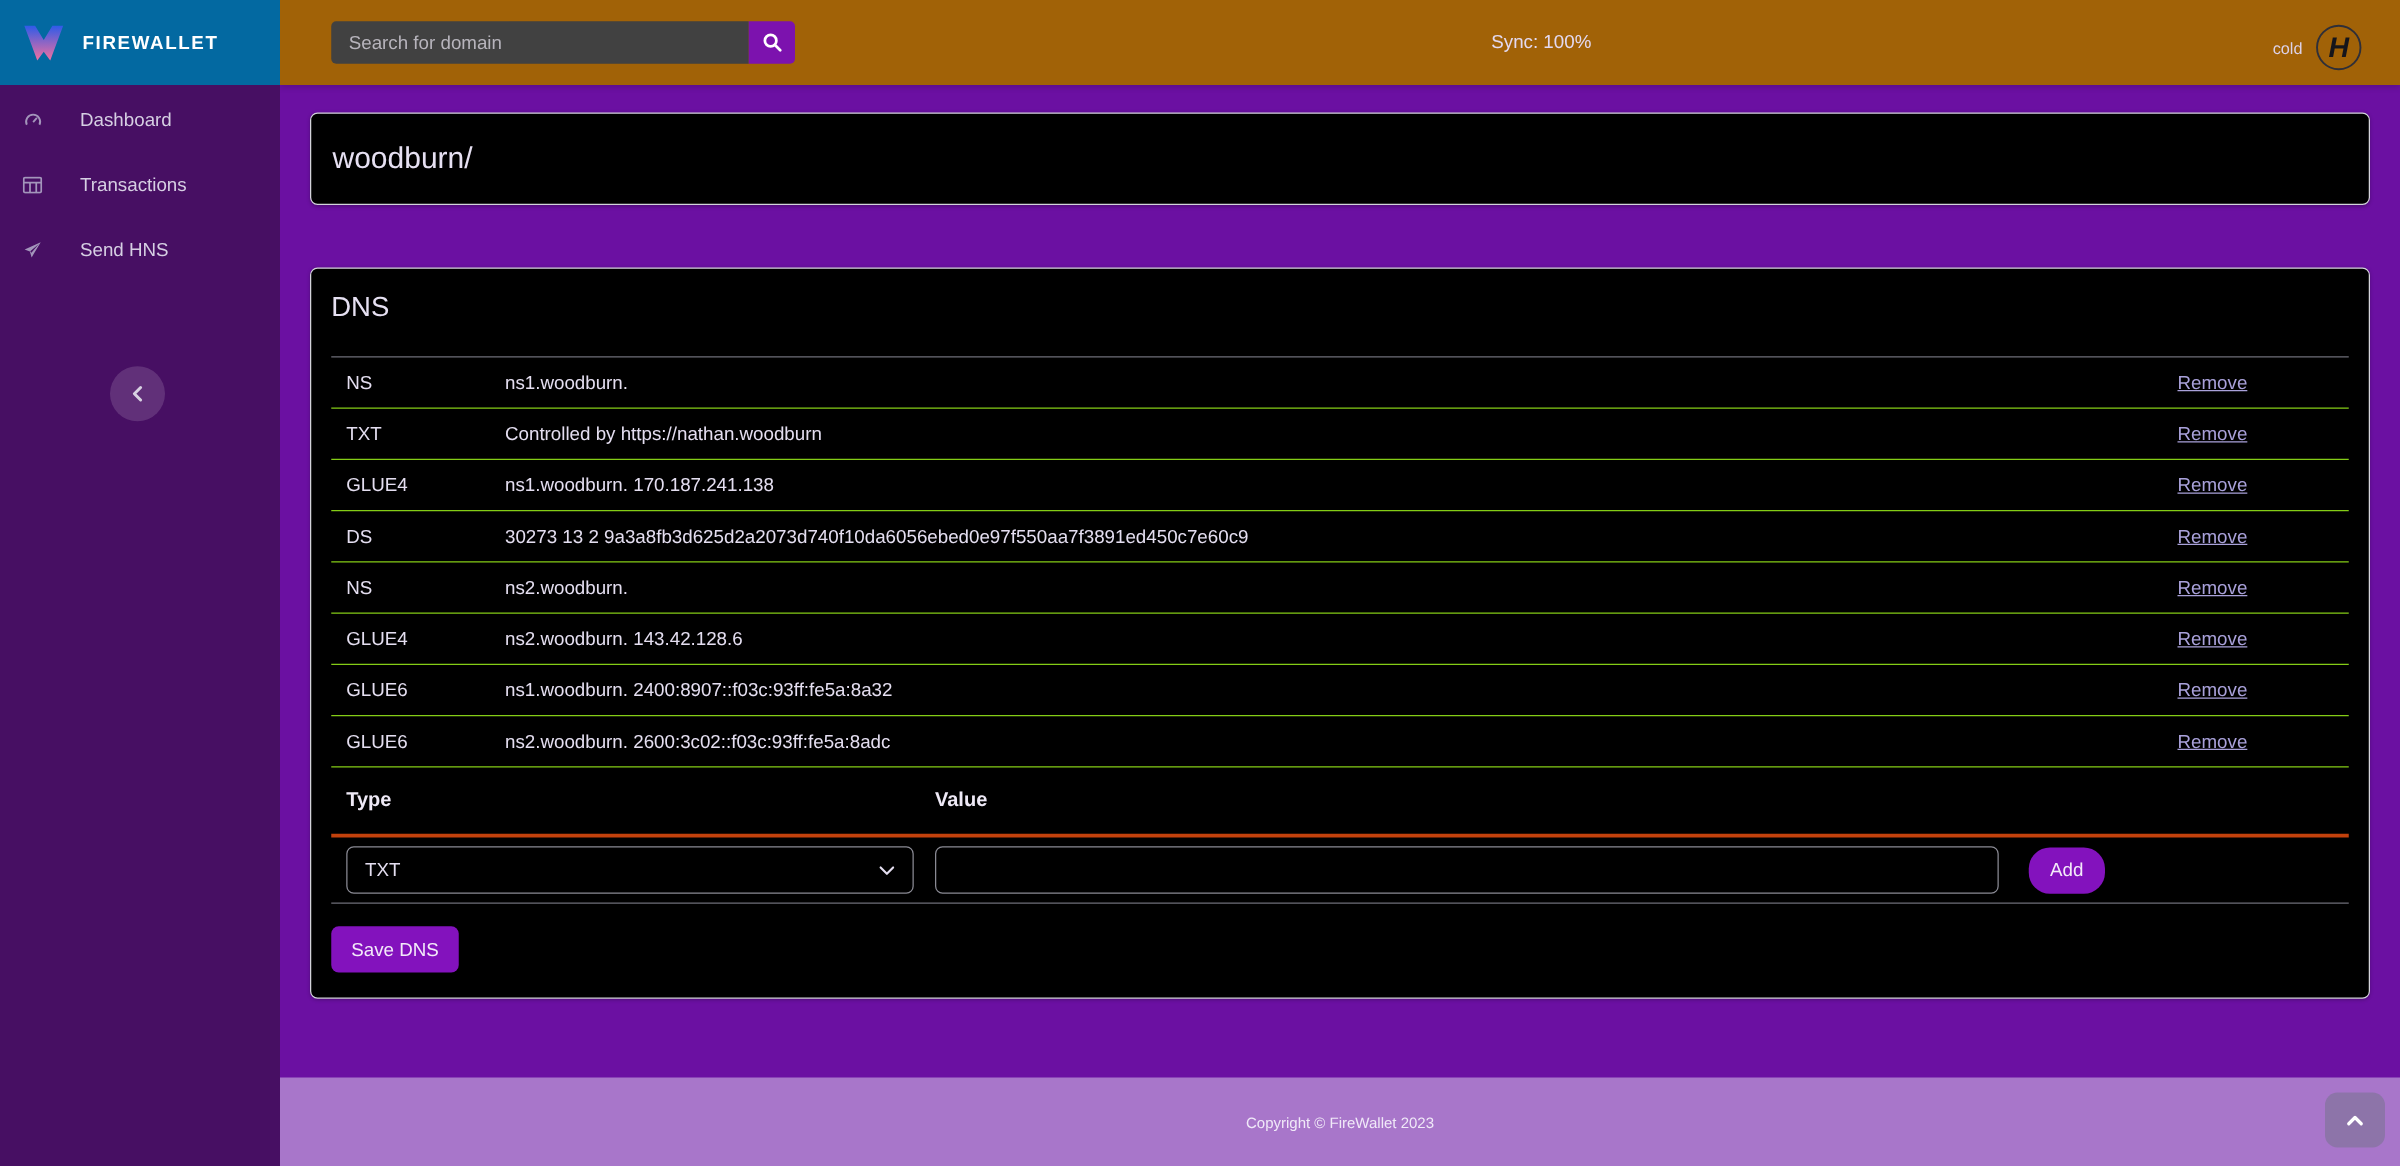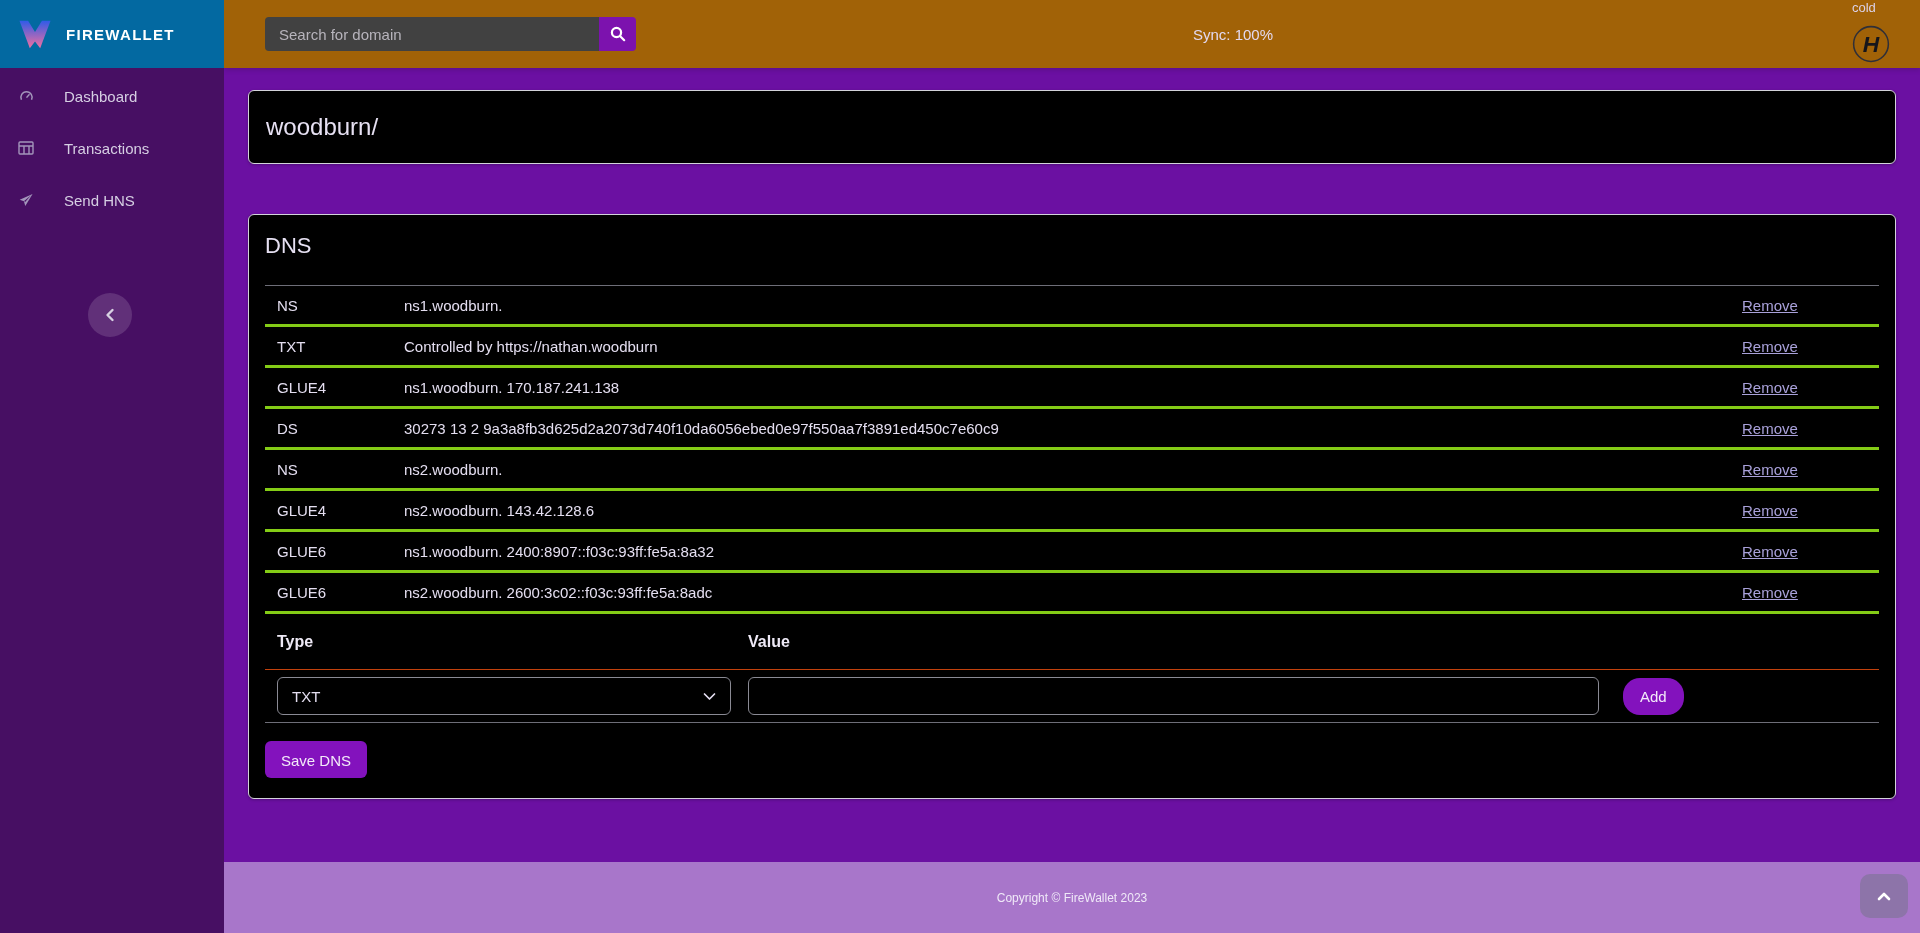--- a/index.html
+++ b/index.html
@@ -51,52 +51,52 @@
     width: 37px; height: 34px; background: #7c12ae; border: none;
     border-radius: 0 4px 4px 0; color: #ffffff; display: flex;
     align-items: center; justify-content: center; cursor: pointer;
   }
   .sync-status {
     position: absolute; left: 969px; top: 50%; transform: translateY(-50%);
     color: #e3d9f0; font-size: 15px;
   }
   .wallet-status {
     position: absolute; right: 30px; top: 0; height: 76px;
-    display: flex; align-items: flex-start; gap: 10px; color: #dcd2e9; font-size: 13px; flex-direction: column;
+    display: flex; align-items: center; gap: 10px; color: #dcd2e9; font-size: 13px;
   }
 
   
   .main {
     position: absolute; left: 224px; right: 0; top: 68px; bottom: 71px;
     background: #6b10a2;
   }
   .card {
     margin: 0 24px; background: #000000; border: 1px solid #d3d3da;
     border-radius: 6px; box-shadow: 0 1px 3px rgba(0,0,0,0.25);
   }
   .title-card { margin-top: 22px; padding: 22px 17px; }
   .domain-title { margin: 0; font-size: 24px; font-weight: 400; color: #e6e0f2; }
 
   .dns-card { margin-top: 50px; padding: 18px 16px 20px; }
   .dns-title { margin: 0 0 26px 0; font-size: 22px; font-weight: 400; color: #e6e0f2; }
 
   .dns-table { border-top: 1px solid #6e6e78; }
   .dns-row {
     display: flex; align-items: center; min-height: 41px;
-    border-bottom: 3px solid #84cc16; padding: 0 12px;
+    border-bottom: 1px solid #84cc16; padding: 0 12px;
     font-size: 15px; color: #e4def0;
   }
   .cell-type { width: 127px; flex-shrink: 0; }
   .cell-value { flex: 1; }
   .cell-action { width: 125px; flex-shrink: 0; }
   .remove-link { color: #a9a1da; text-decoration: underline; cursor: pointer; font-size: 15px; }
 
   .form-headers {
     display: flex; align-items: center; height: 56px; padding: 0 12px;
-    border-bottom: 1px solid #c2410c; font-weight: bold; color: #eee9f6; font-size: 16px;
+    border-bottom: 3px solid #c2410c; font-weight: bold; color: #eee9f6; font-size: 16px;
   }
   .fcol-type { width: 471px; flex-shrink: 0; }
   .fcol-value { flex: 1; }
   .fcol-action { width: 268px; flex-shrink: 0; }
   .form-controls {
     display: flex; align-items: center; height: 53px; padding: 0 12px;
     border-bottom: 1px solid #6e6e78;
   }
   .type-select {
     width: 454px; height: 38px; border: 1px solid #8a8a94; border-radius: 6px;

